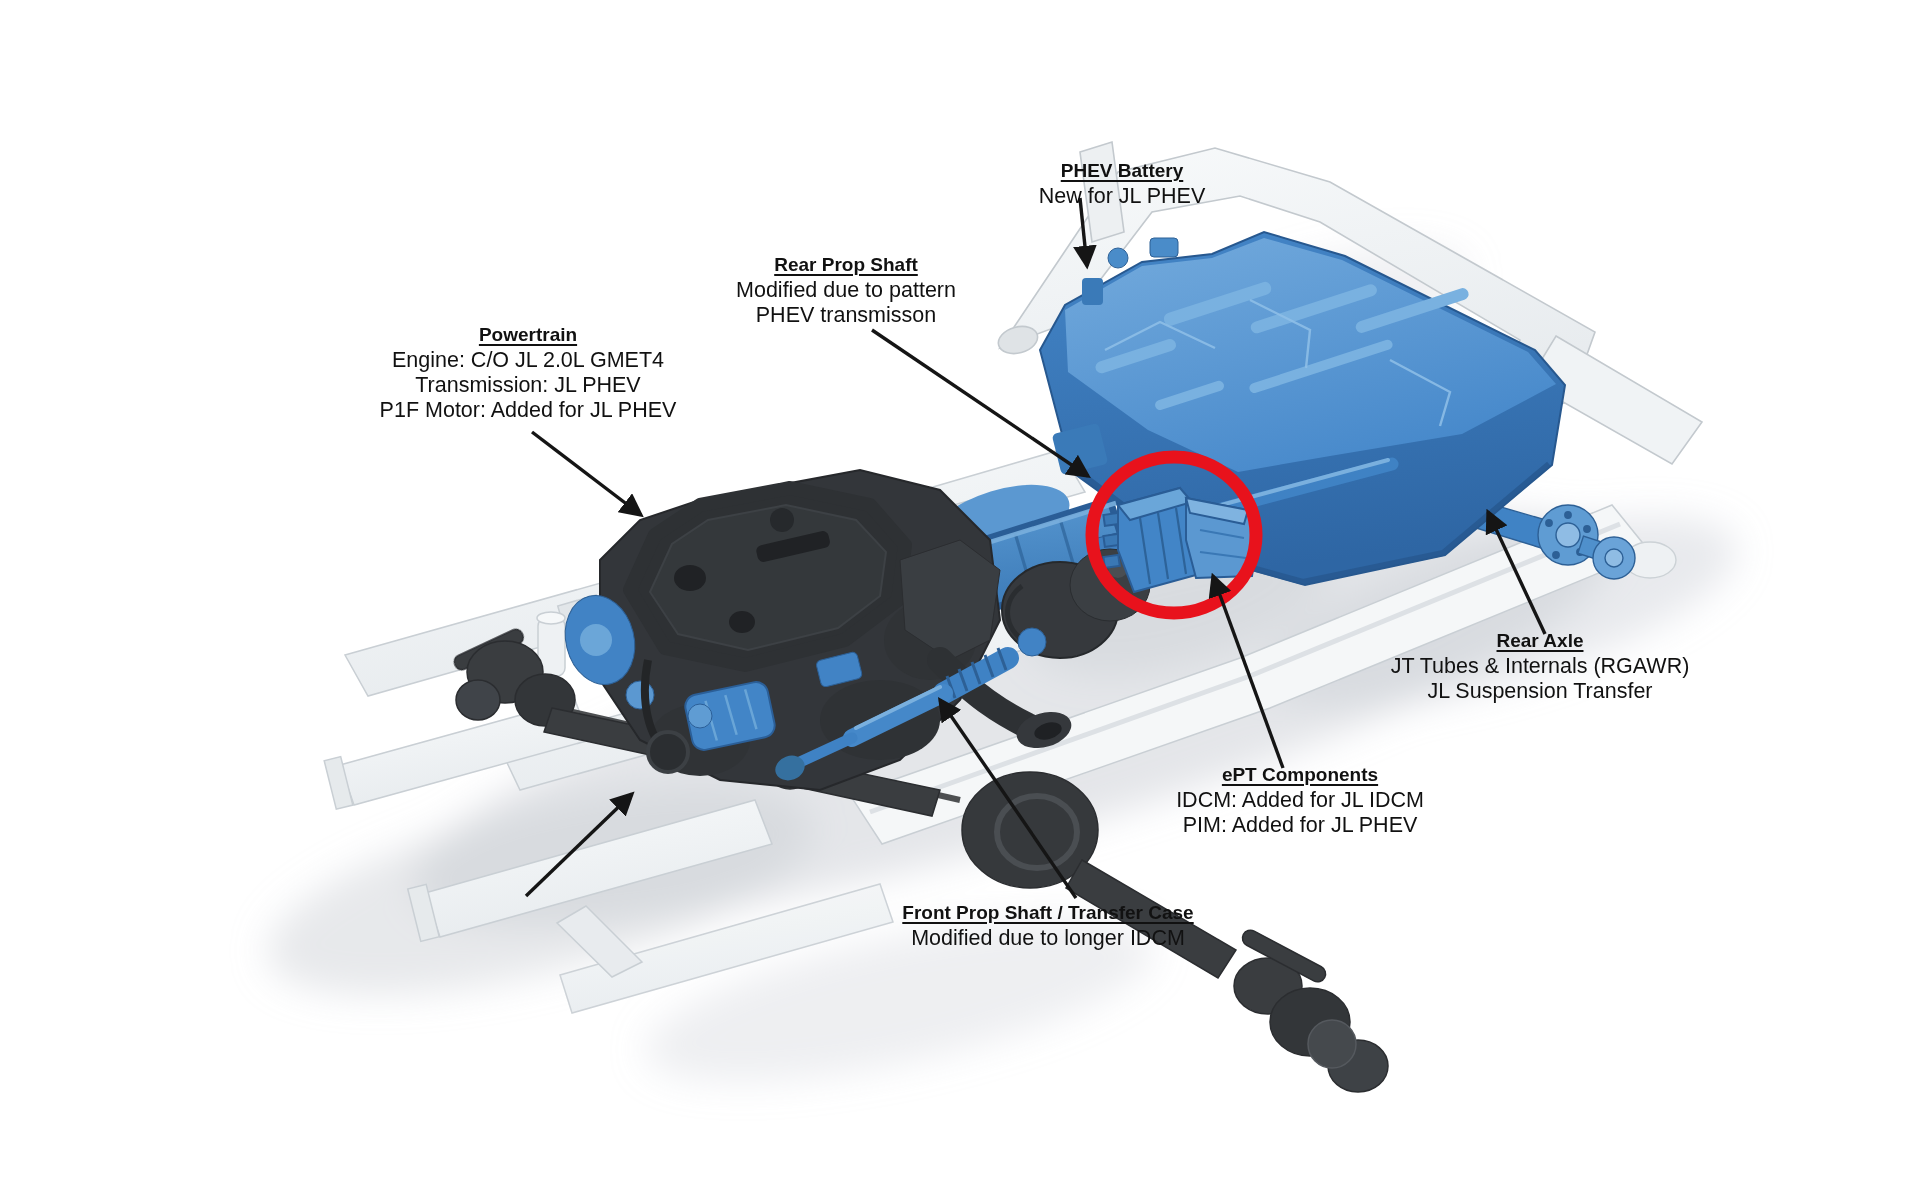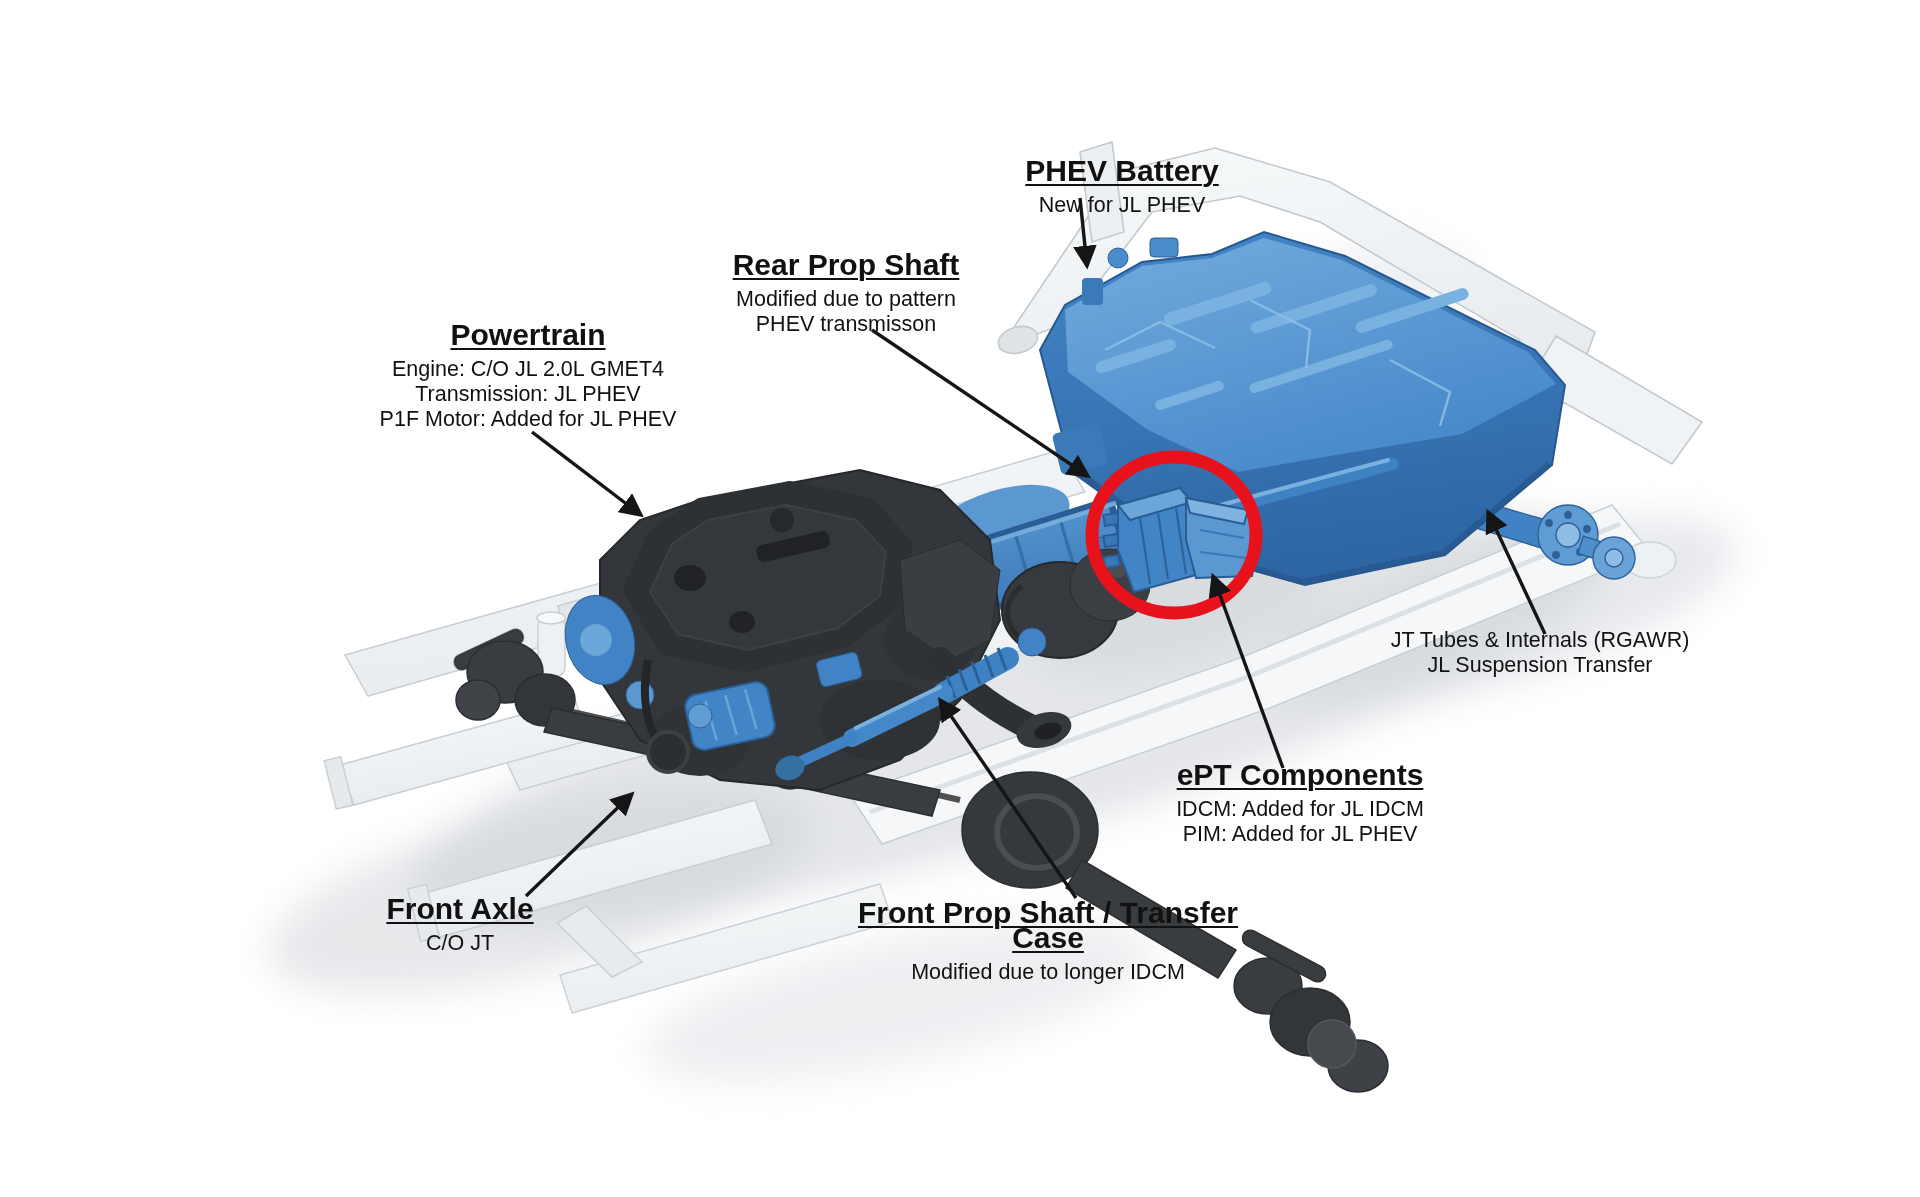--- a/index.html
+++ b/index.html
@@ -1,21 +1,21 @@
 <!DOCTYPE html>
 <html><head>
 <meta charset="utf-8">
 <style>
   html,body{margin:0;padding:0;background:#ffffff;}
   .stage{position:relative;width:1920px;height:1197px;background:#ffffff;overflow:hidden;
          font-family:"Liberation Sans", sans-serif;}
   .scene{position:absolute;left:0;top:0;}
   .callout{position:absolute;text-align:center;color:#111;font-size:21.5px;line-height:25px;}
-  .callout-title{font-weight:bold;font-size:30px;text-decoration:underline;
-                 text-decoration-thickness:2px;text-underline-offset:3px;margin-bottom:10px;}
+  .callout-title{font-weight:bold;font-size:19px;text-decoration:underline;
+                 text-decoration-thickness:2px;text-underline-offset:3px;margin-bottom:1px;}
 </style>
 </head>
 <body>
 
 <div class="stage">
 
 <svg class="scene" width="1920" height="1197" viewBox="0 0 1920 1197">
   <defs>
     <filter id="soft" x="-40%" y="-40%" width="180%" height="180%">
       <feGaussianBlur stdDeviation="18"></feGaussianBlur>
@@ -240,33 +240,30 @@
 </div>
 
 <div class="callout" style="left:348px;top:322px;width:360px;text-align:center;">
   <div class="callout-title">Powertrain</div>
   <div class="callout-line">Engine: C/O JL 2.0L GMET4</div>
   <div class="callout-line">Transmission: JL PHEV</div>
   <div class="callout-line">P1F Motor: Added for JL PHEV</div>
 </div>
 
 <div class="callout" style="left:1350px;top:628px;width:380px;">
+  <div class="callout-title">Rear Axle</div>
   <div class="callout-line">JT Tubes &amp; Internals (RGAWR)</div>
   <div class="callout-line">JL Suspension Transfer</div>
 </div>
 
 <div class="callout" style="left:1140px;top:762px;width:320px;">
   <div class="callout-title">ePT Components</div>
   <div class="callout-line">IDCM: Added for JL IDCM</div>
   <div class="callout-line">PIM: Added for JL PHEV</div>
 </div>
 
-<div class="callout" style="left:350px;top:896px;width:220px;">
-  <div class="callout-title">Front Axle</div>
-  <div class="callout-line">C/O JT</div>
-</div>
 
 <div class="callout" style="left:848px;top:900px;width:400px;">
   <div class="callout-title">Front Prop Shaft / Transfer Case</div>
   <div class="callout-line">Modified due to longer IDCM</div>
 </div>
 
 </div>
 
 </body></html>

